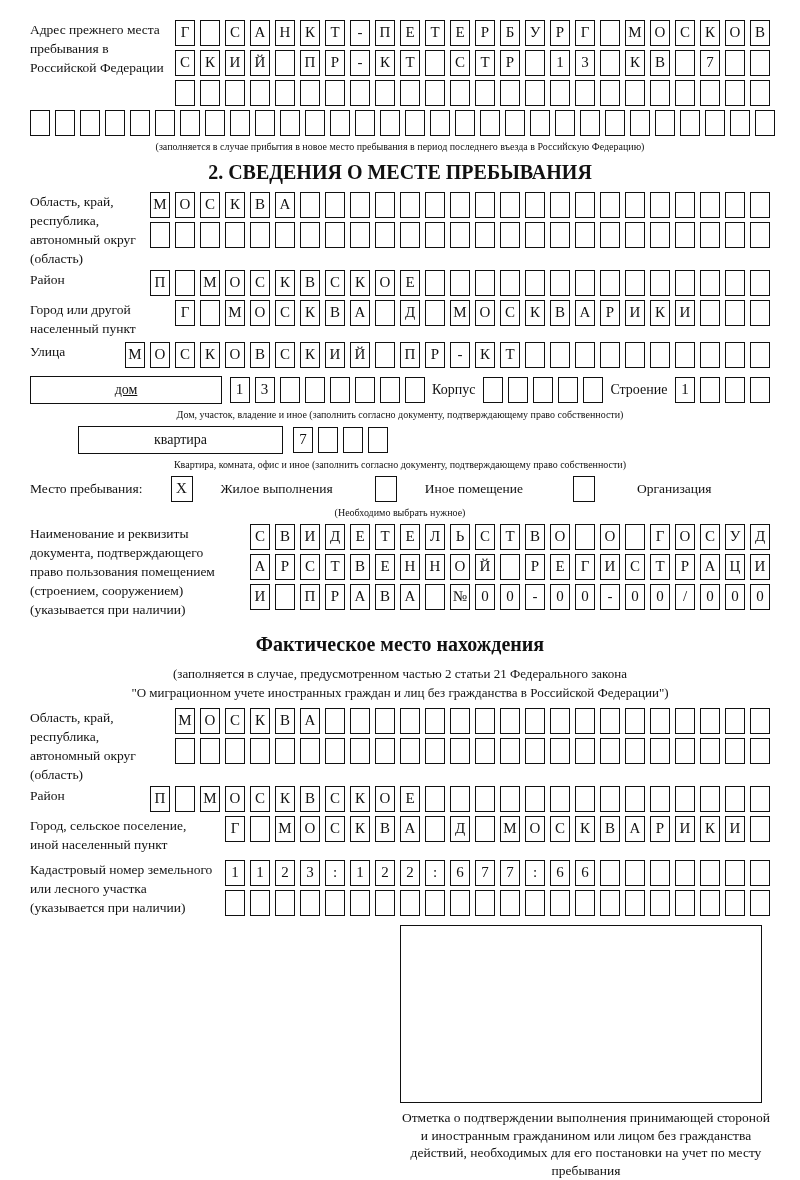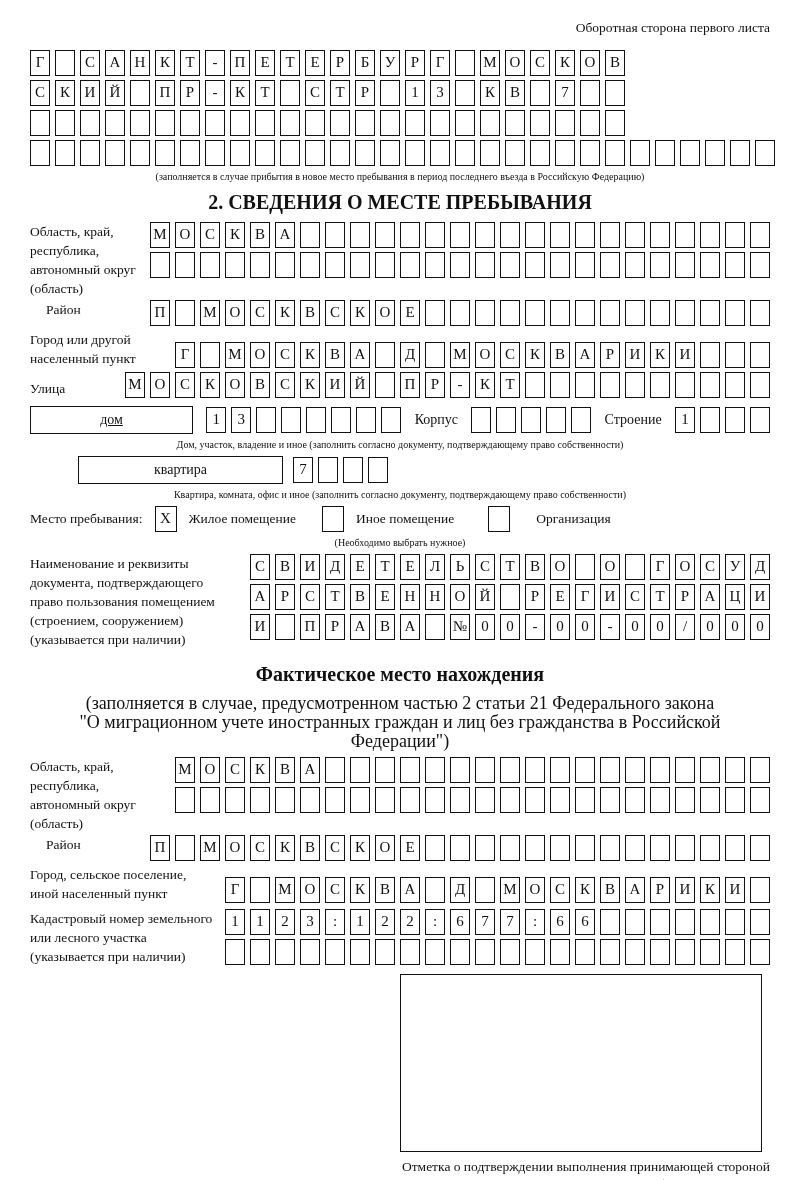--- a/index.html
+++ b/index.html
@@ -16,48 +16,48 @@
   .lw135 { width:135px; } .lw185 { width:185px; } .lw195 { width:195px; }
   .rows { display:flex; flex-direction:column; gap:4px; align-items:flex-end; flex:0 0 auto; }
 
   .boxes { display:flex; gap:5px; }
   .cb { width:20px; height:26px; border:1.6px solid #111; text-align:center;
         font-size:15px; line-height:23px; flex:0 0 auto; background:#fff; }
   .boxes-full { display:flex; justify-content:space-between; width:740px; margin-top:4px; }
 
   .note { font-size:10px; text-align:center; margin-top:5px; }
   .sec-title { font-size:20px; font-weight:bold; text-align:center; margin:9px 0 8px 0; }
-  .sub-note { font-size:18px; text-align:center; line-height:19px; }
-
-  .mt4 { margin-top:4px;align-items:flex-end; } .mt6 { margin-top:6px; } .mt2 { margin-top:2px;margin-left:16px; }
+  .sub-note { font-size:13px; text-align:center; line-height:19px; }
+
+  .mt4 { margin-top:4px; } .mt6 { margin-top:6px; } .mt2 { margin-top:2px; }
 
   .dom-row { display:flex; justify-content:space-between; align-items:center; margin-top:8px; }
   .wide-box { border:1.6px solid #111; height:28px; display:flex; align-items:center;
               justify-content:center; font-size:14px; }
-  .dom-box { width:163px;text-decoration:underline; } .kv-box { width:205px; }
+  .dom-box { width:192px;text-decoration:underline; } .kv-box { width:205px; }
   .inline-label { font-size:14px; }
 
   .kv-row { display:flex; align-items:center; gap:10px; margin-top:6px;padding-left:48px; }
 
-  .mesto-row { display:flex; align-items:center; gap:12px; margin-top:6px; font-size:13.5px; }
+  .mesto-row { display:flex; align-items:center; gap:28px; margin-top:6px; font-size:13.5px; }
   .checkbox { width:22px; height:26px; border:1.6px solid #111; text-align:center;
               font-size:15px; line-height:23px; flex:0 0 auto; }
 
   .stamp-wrap { margin-left:370px; width:372px; margin-top:8px; }
   .stamp-box { width:362px; height:178px; border:1.6px solid #111; }
   .stamp-caption { width:372px; font-size:13.5px; line-height:17.5px; text-align:center; margin-top:6px; }
 </style>
 </head>
 <body>
 
 <div class="page">
 
-  <div class="header-note">Оборотная сторона первого листа</div>
 
   <div class="field">
+    <div class="label lw140">Адрес прежнего места пребывания в Российской Федерации</div>
     <div class="rows">
       <div class="boxes">
           <div class="cb">Г</div>
           <div class="cb"></div>
           <div class="cb">С</div>
           <div class="cb">А</div>
           <div class="cb">Н</div>
           <div class="cb">К</div>
           <div class="cb">Т</div>
           <div class="cb">-</div>
@@ -358,21 +358,21 @@
         <div class="cb"></div>
         <div class="cb"></div>
         <div class="cb"></div>
       </div>
   </div>
   <div class="note">Квартира, комната, офис и иное (заполнить согласно документу, подтверждающему право собственности)</div>
 
   <div class="mesto-row">
     <span>Место пребывания:</span>
     <div class="checkbox">X</div>
-    <span>Жилое помещение</span>
+    <span>Жилое выполнения</span>
     <div class="checkbox" style="margin-left:14px;"></div>
     <span>Иное помещение</span>
     <div class="checkbox" style="margin-left:22px;"></div>
     <span style="margin-left:14px;">Организация</span>
   </div>
   <div class="note">(Необходимо выбрать нужное)</div>
 
   <div class="field mt6">
     <div class="label lw195">Наименование и реквизиты документа, подтверждающего право пользования помещением (строением, сооружением) (указывается при наличии)</div>
     <div class="rows">

